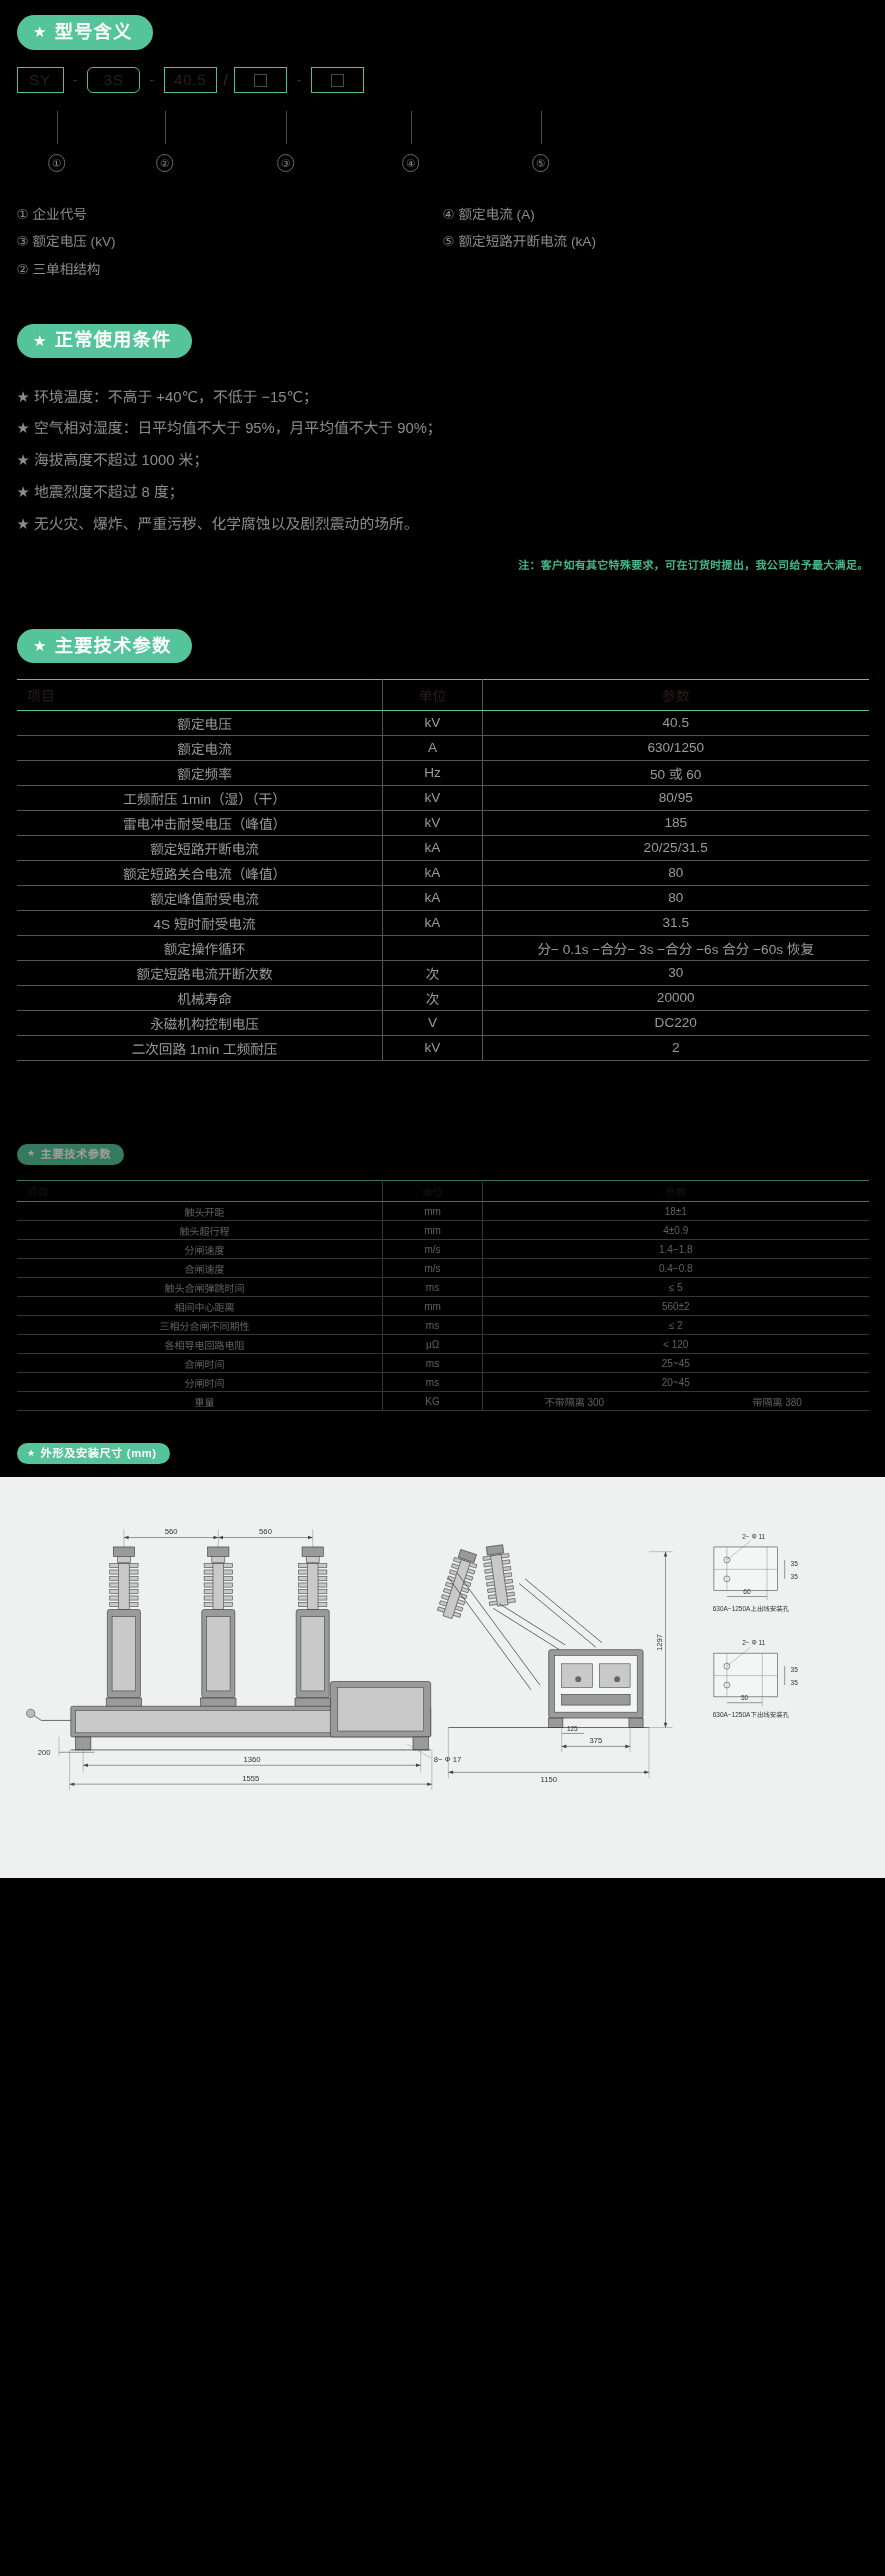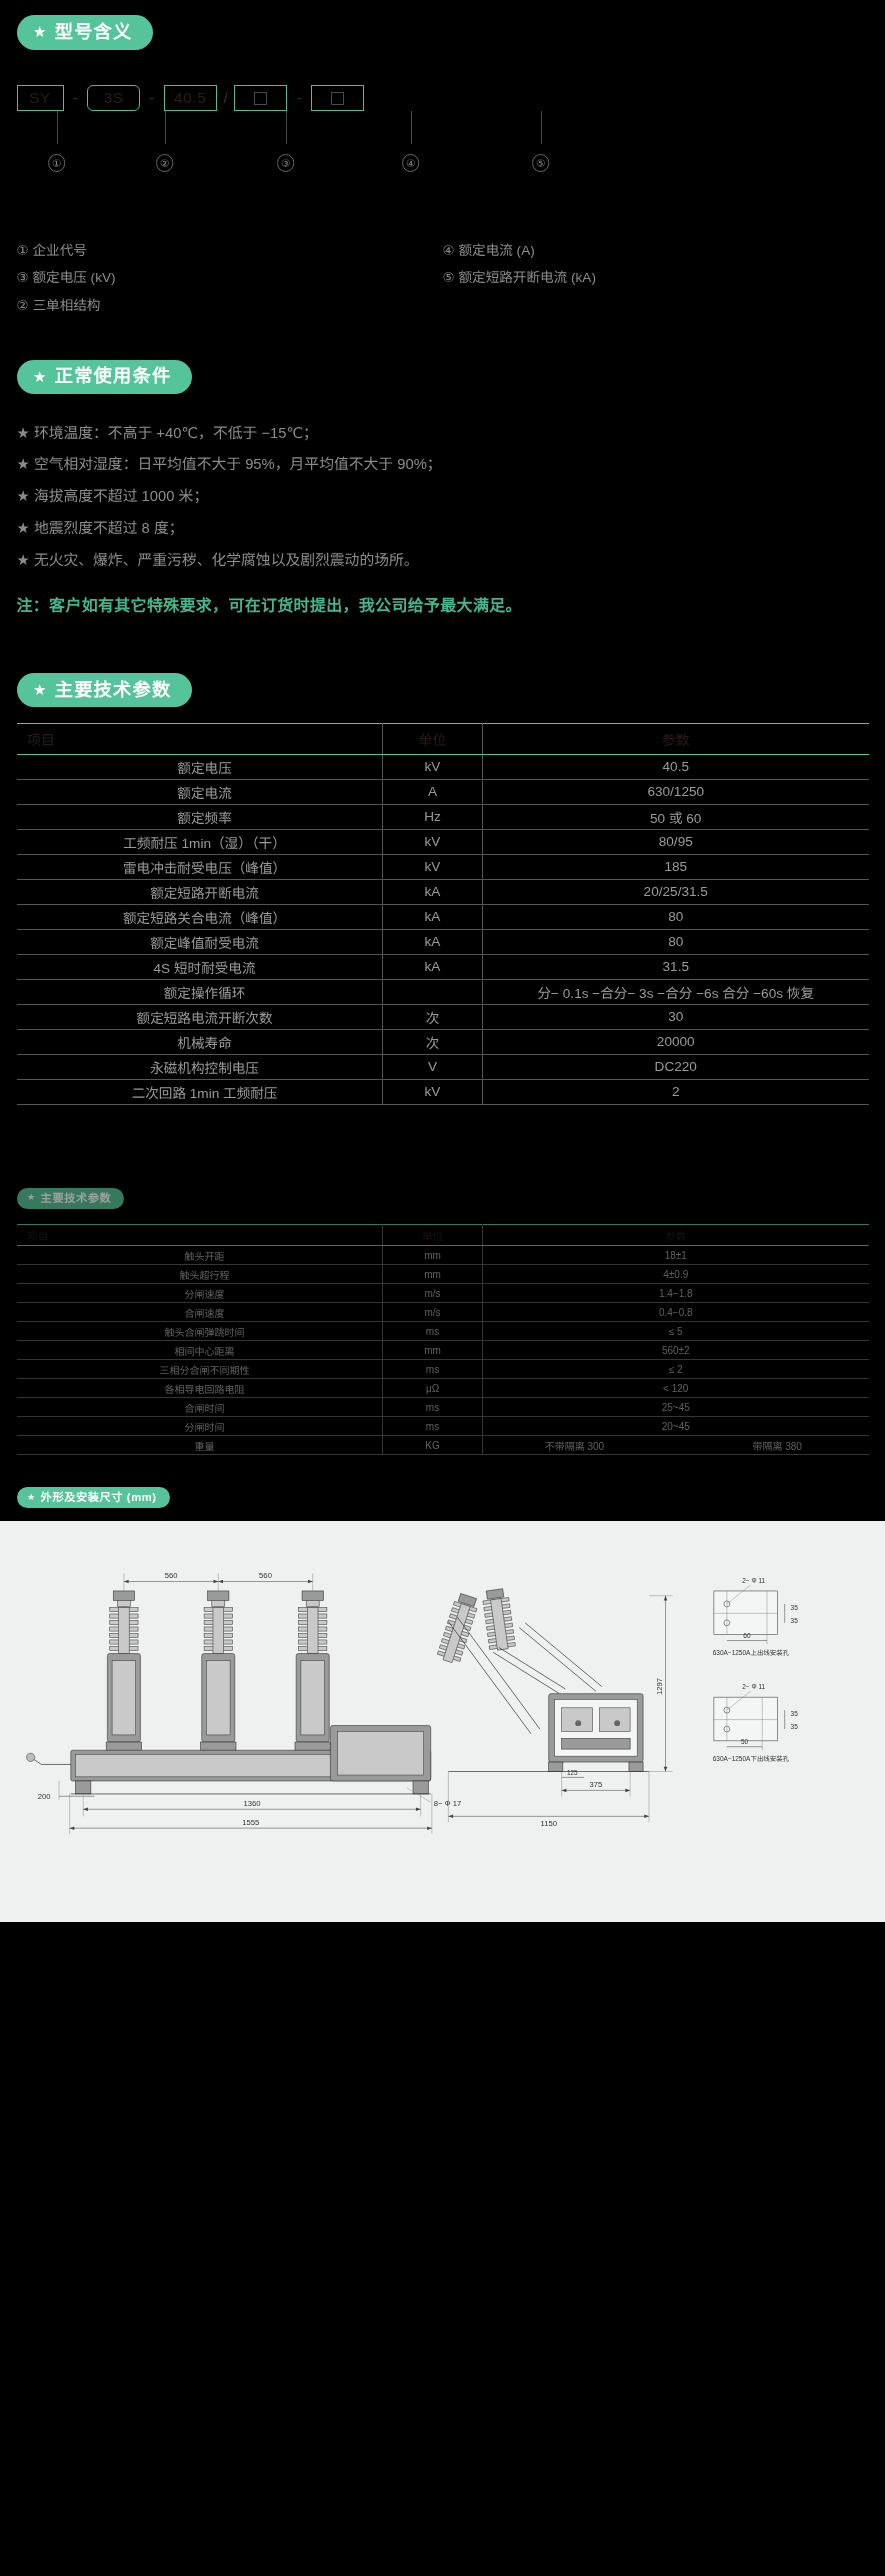--- a/index.html
+++ b/index.html
@@ -38,21 +38,21 @@
   
   .section { position: relative; padding-left: 16.5px; padding-right: 16.5px; }
 
   
   #model-section { padding-top: 15.3px; padding-bottom: 5.9px; }
   .model-row {
     position: relative;
     height: 44px;
     margin-top: 17.7px;
     display: flex;
-    align-items: flex-end;
+    align-items: flex-start;
   }
   .model-box {
     border: 1.2px solid #4cbf95;
     height: 26px;
     display: flex;
     align-items: center;
     justify-content: center;
     color: #2b1f1c;
     font-size: 15.3px;
     letter-spacing: 0.6px;
@@ -105,33 +105,34 @@
     text-align: center;
   }
 
   .legend {
     display: flex;
     margin-top: 20px;
     color: #8c8c8c;
     font-size: 13.6px;
     line-height: 2.0;
   }
-  .legend .col { width: 50%; margin-top: 36px; }
+  .legend .col { width: 50%; }
   .legend .ln { white-space: nowrap; }
 
   
   #conditions-section { padding-top: 35px; }
   .cond-list { margin-top: 23.6px; color: #8c8c8c; font-size: 14.8px; line-height: 2.15; }
   .cond-list li { list-style: none; white-space: nowrap; }
   .cond-note {
     margin-top: 15.3px;
     color: #45b58c;
-    font-size: 16px;
+    font-size: 11px;
     font-weight: bold;
     letter-spacing: 0.3px;
+    text-align: right;
   }
 
   
   .spec-table {
     width: 100%;
     border-collapse: collapse;
     margin-top: 15.3px;
     table-layout: fixed;
   }
   .spec-table th, .spec-table td {

